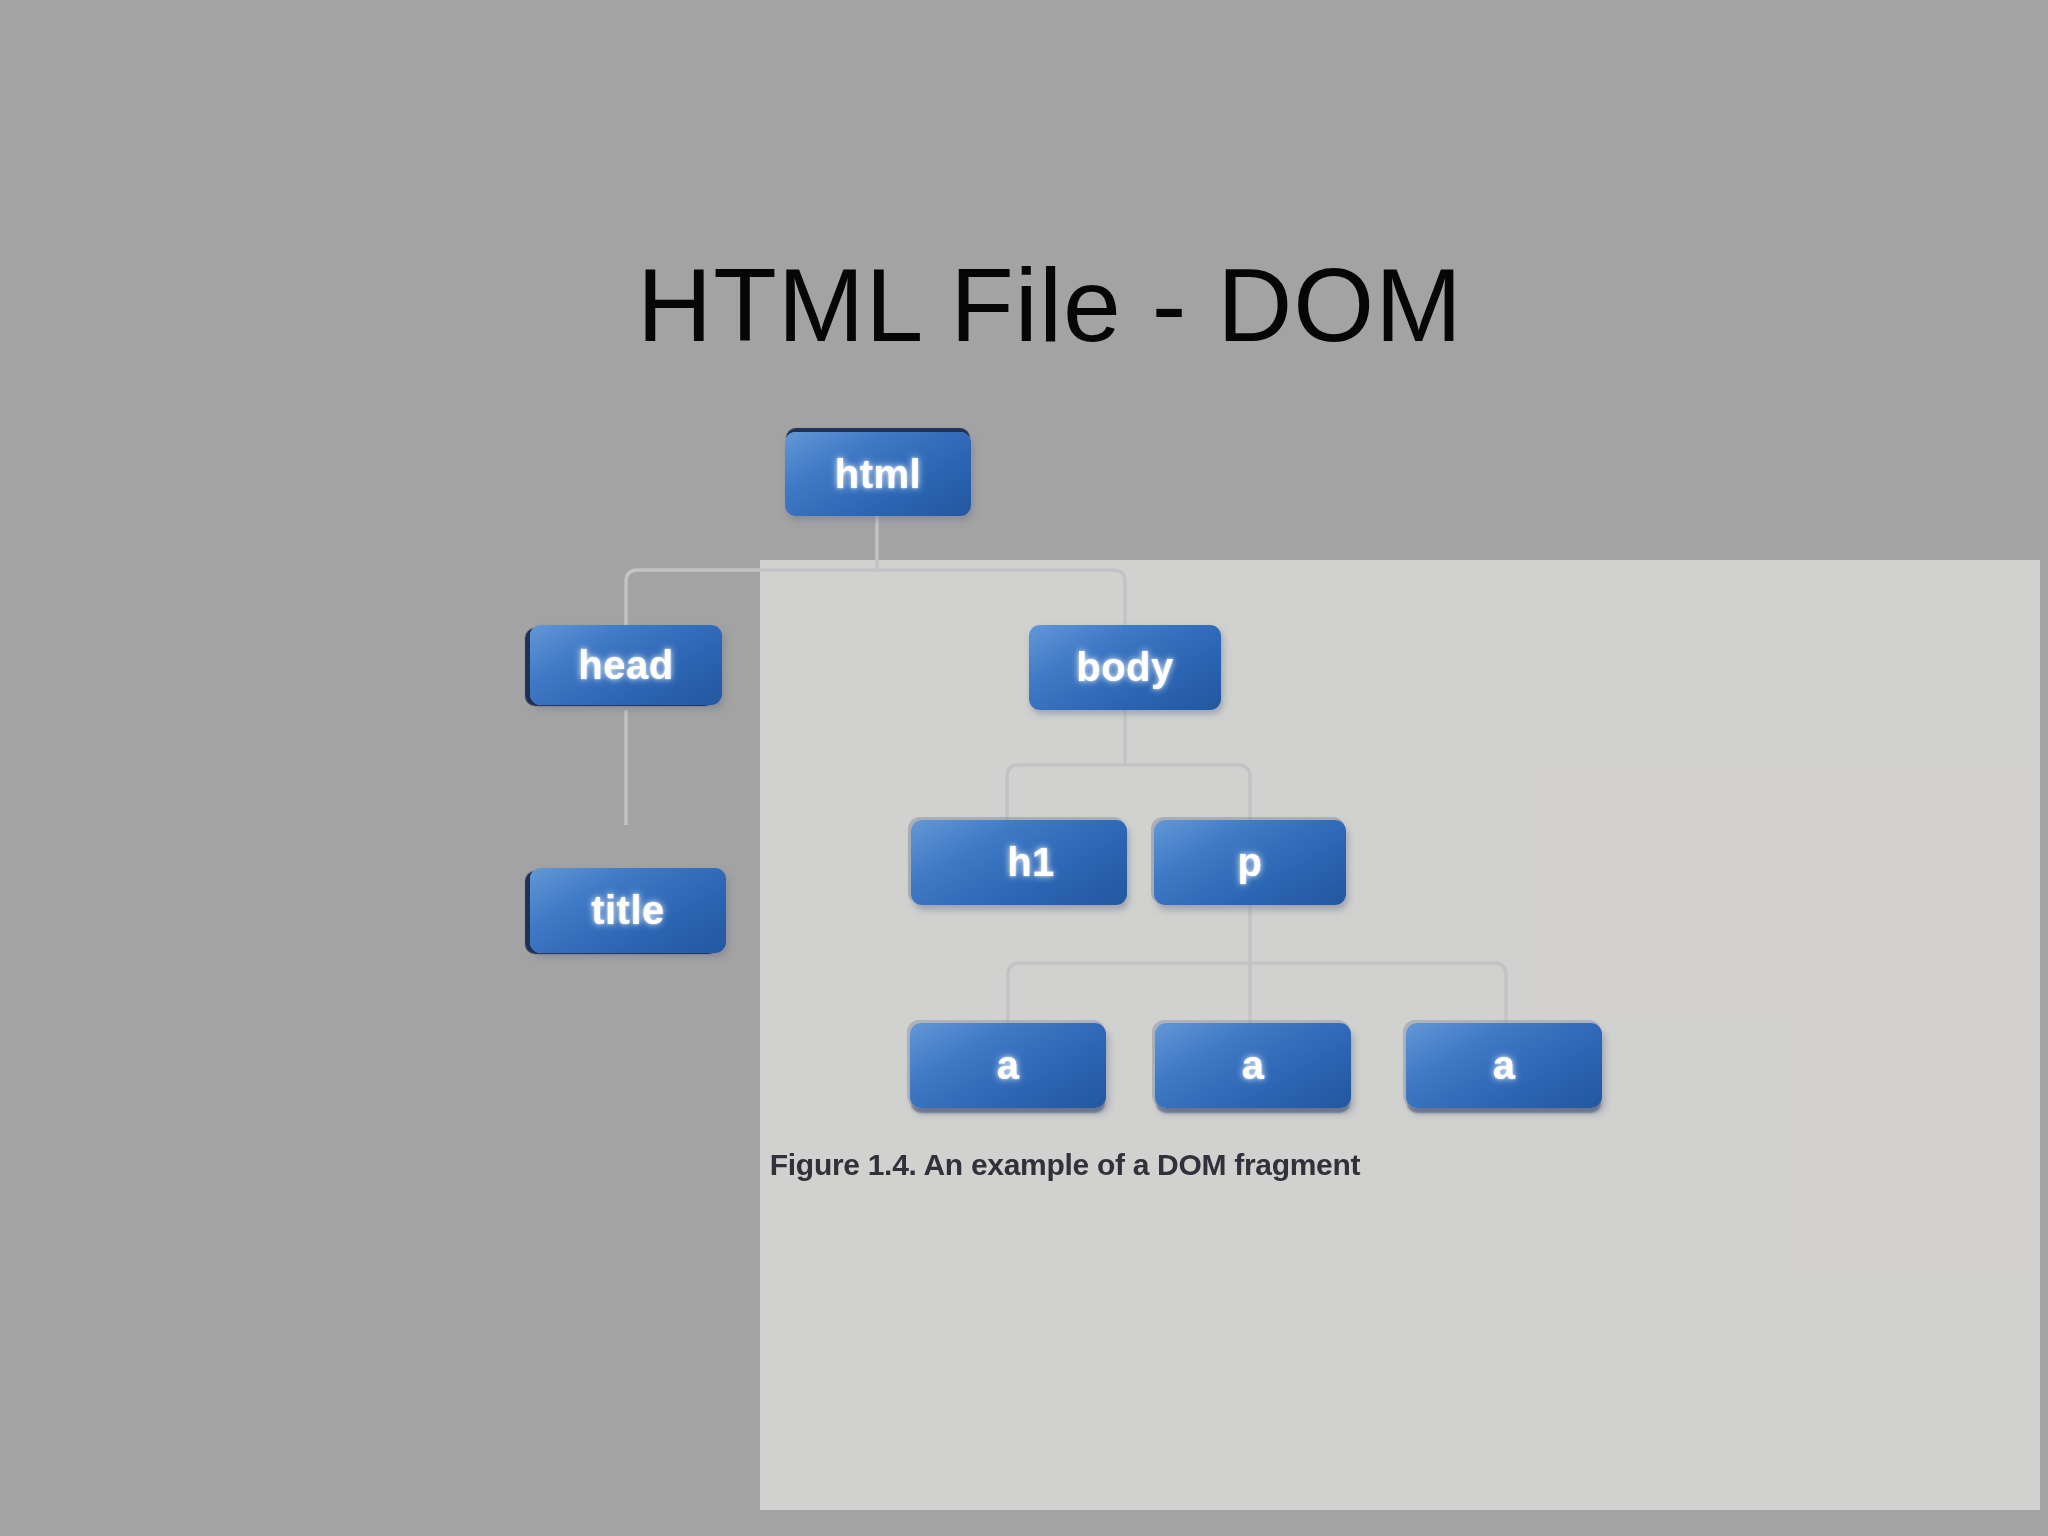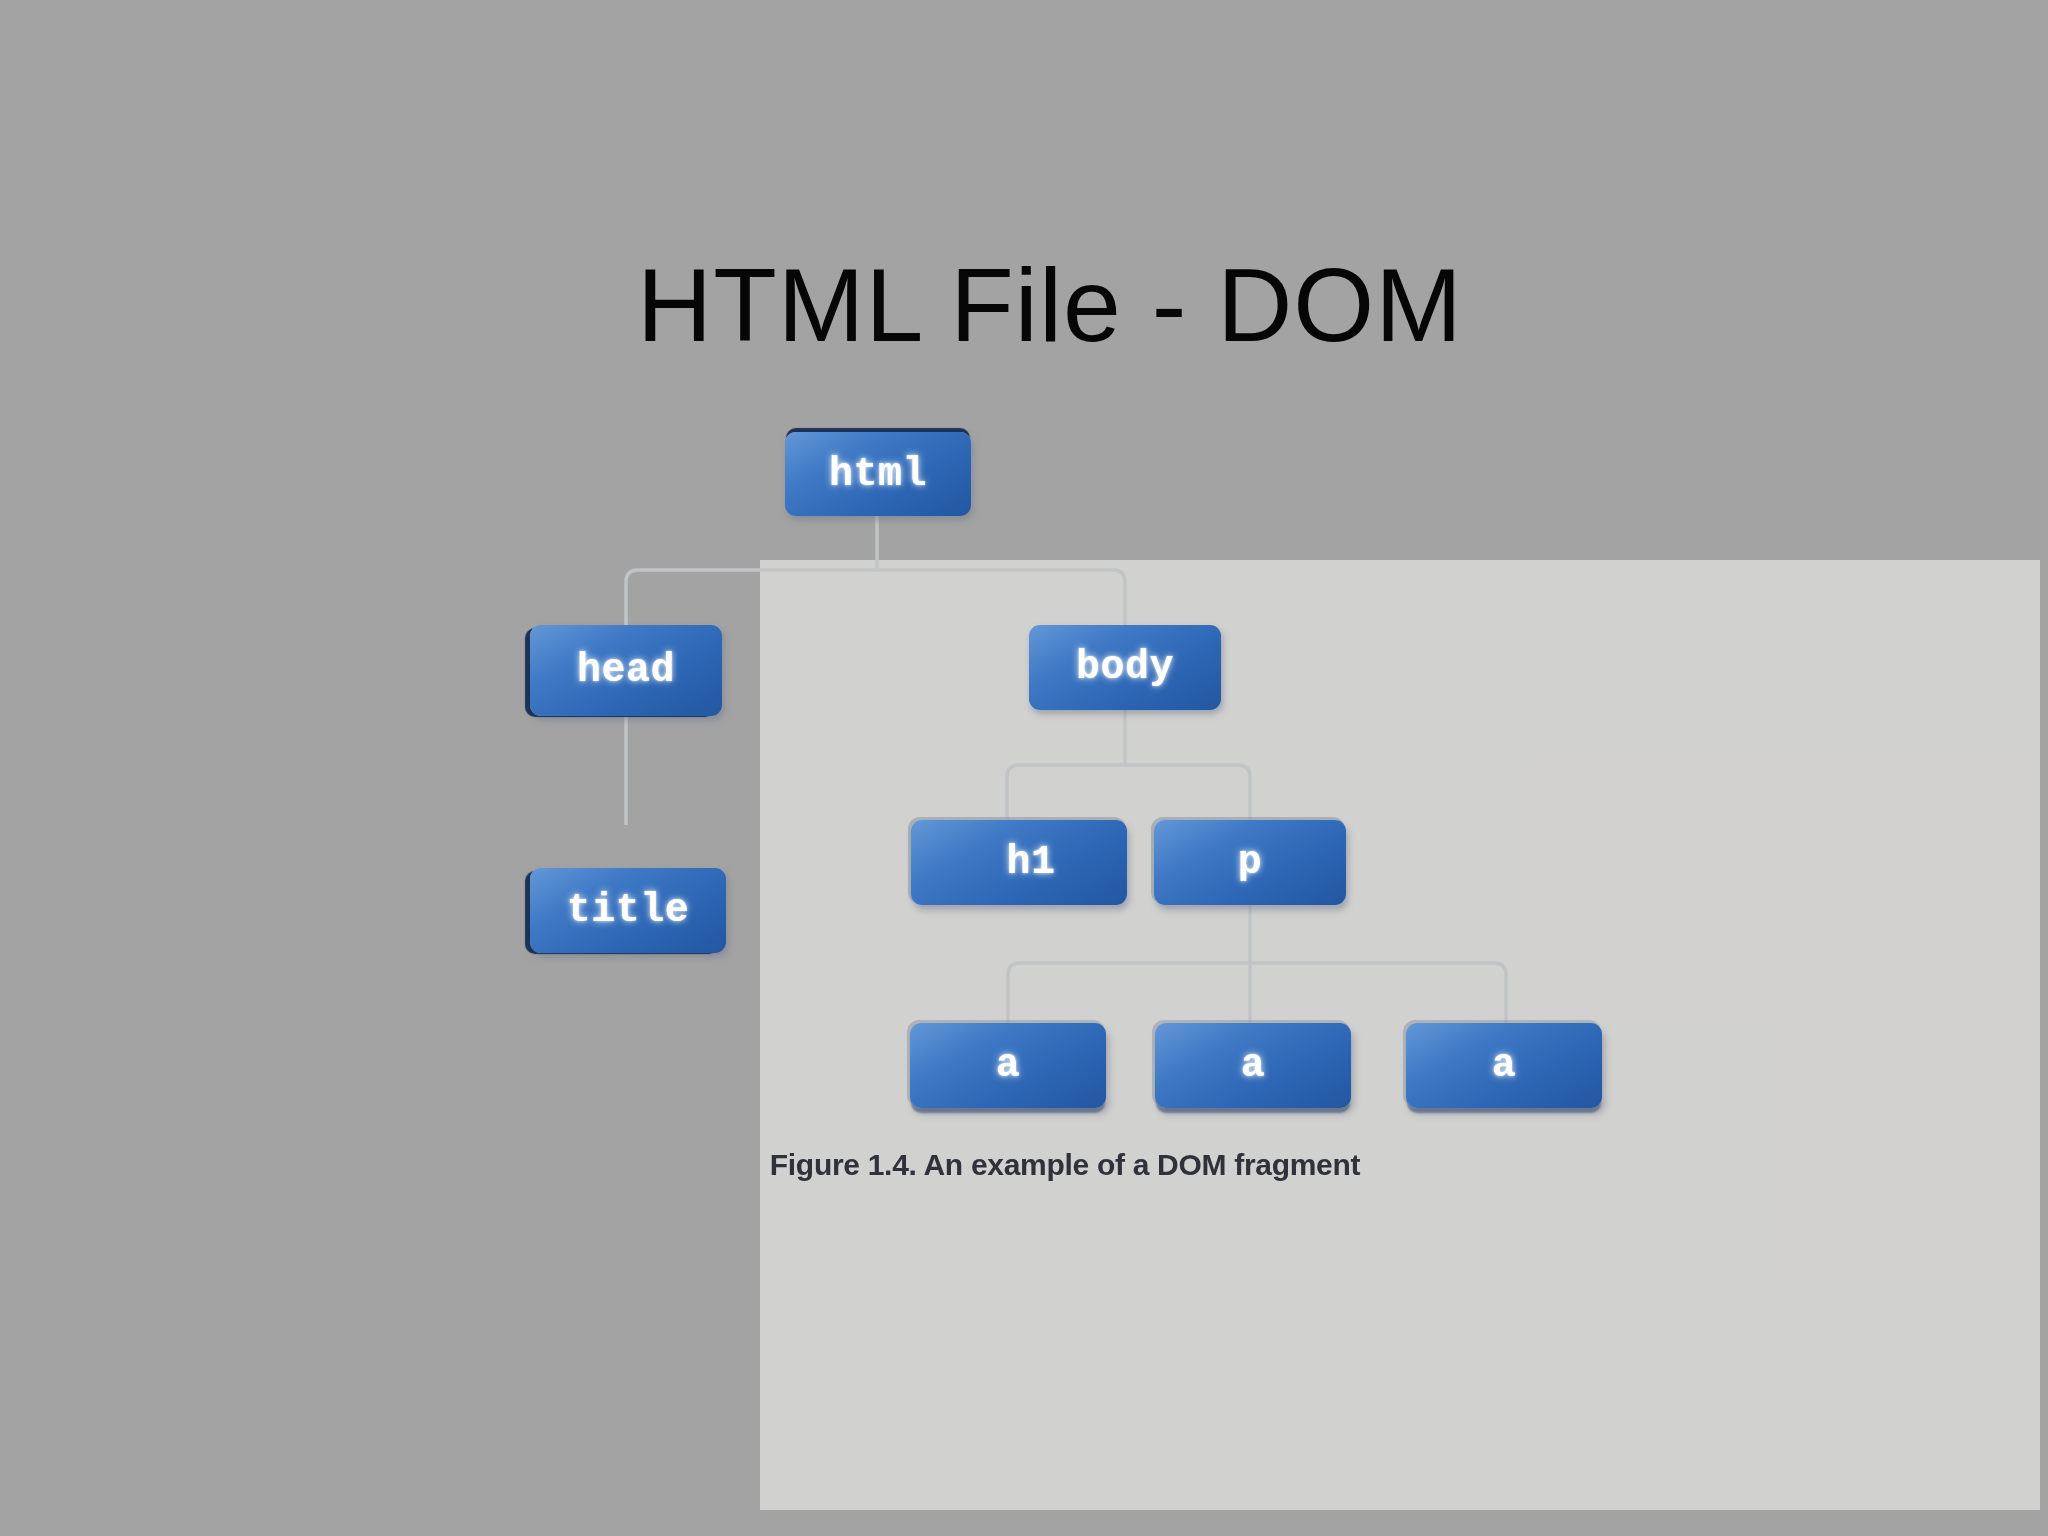--- a/index.html
+++ b/index.html
@@ -62,26 +62,25 @@
       #2c66b4 65%,
       var(--grad-bottom, #2357a0) 100%);
     box-shadow: 2px 4px 6px rgba(110, 120, 145, 0.5);
   }
   .node-label {
     color: var(--node-text, #ffffff);
     font-weight: bold;
     font-size: 40px;
     letter-spacing: 0.5px;
     text-shadow: 0 0 7px rgba(255,255,255,0.9), 0 0 2px rgba(255,255,255,0.7);
-    font-family: Liberation Mono, monospace;
   }
   
   .node--html  { left: 785px;  top: 432px;  width: 186px; height: 84px;
                  box-shadow: 0 -5px 1px -1px var(--shadow-dark, #1d3154), 2px 4px 6px rgba(110,120,145,0.5); }
-  .node--head  { left: 530px;  top: 625px;  width: 192px; height: 91px;
+  .node--head  { left: 530px;  top: 625px;  width: 192px; height: 80px;
                  box-shadow: -6px 2px 1px -1px var(--shadow-dark, #1d3154), 2px 4px 6px rgba(110,120,145,0.5); }
   .node--body  { left: 1029px; top: 625px;  width: 192px; height: 85px; }
   .node--title { left: 530px;  top: 868px;  width: 196px; height: 85px;
                  box-shadow: -6px 2px 1px -1px var(--shadow-dark, #1d3154), 2px 4px 6px rgba(110,120,145,0.5); }
   .node--h1    { left: 911px;  top: 820px;  width: 192px; height: 85px;
                  box-shadow: -2px -2px 0 1px rgba(125,135,152,0.45), 2px 5px 6px rgba(110,120,145,0.5); padding-left: 24px; }
   .node--p     { left: 1154px; top: 820px;  width: 192px; height: 85px;
                  box-shadow: -2px -2px 0 1px rgba(125,135,152,0.45), 2px 5px 6px rgba(110,120,145,0.5); }
   .node--a1    { left: 910px;  top: 1023px; width: 196px; height: 85px;
                  box-shadow: -2px -2px 0 1px rgba(125,135,152,0.4), 0 6px 2px -1px rgba(55,75,115,0.55), 3px 6px 7px rgba(110,120,145,0.45); }

